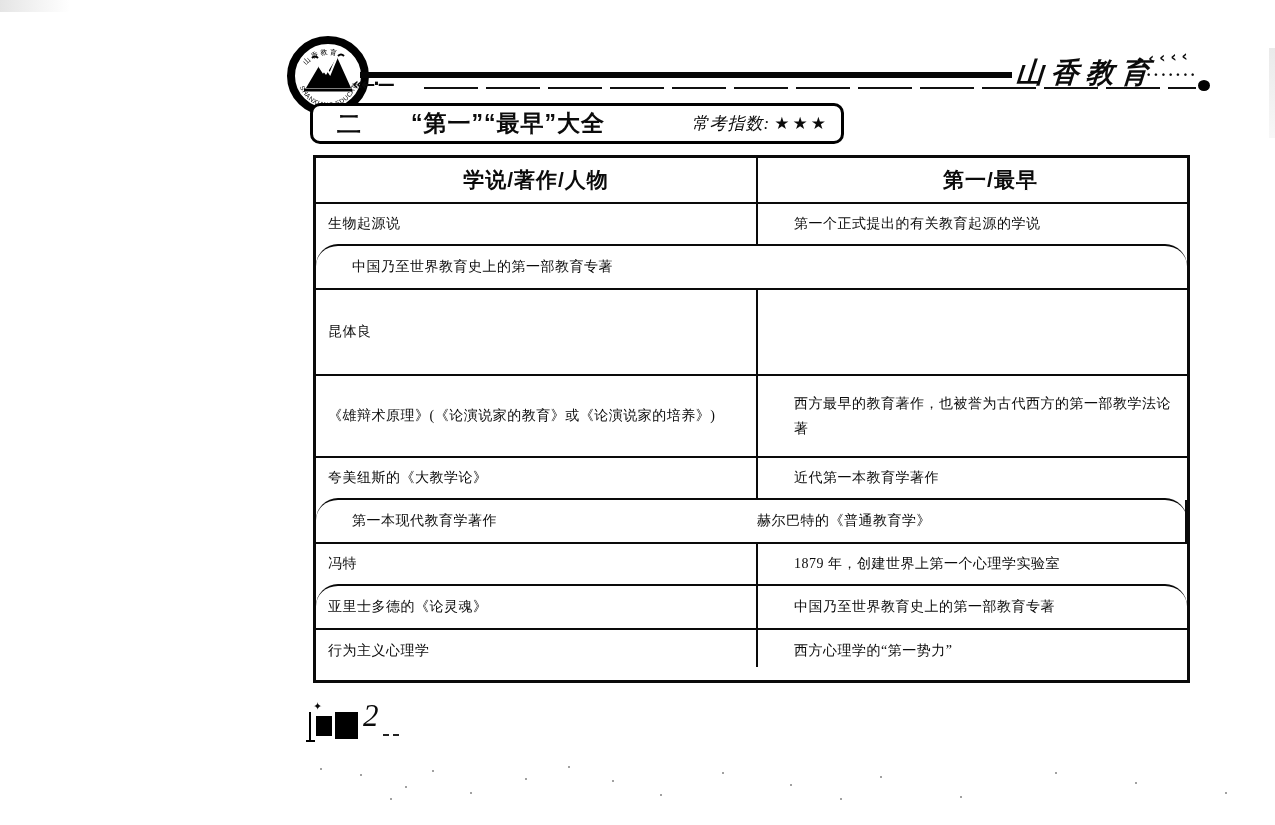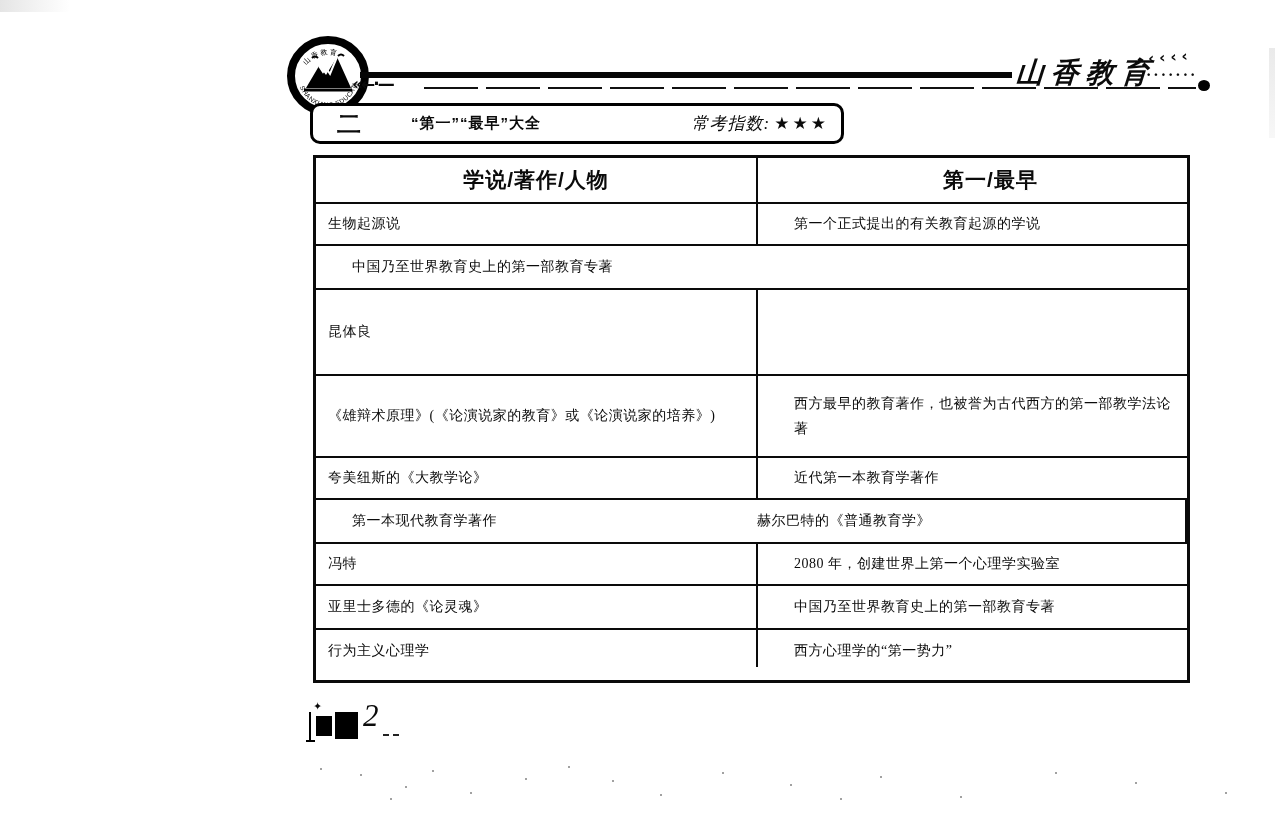--- a/index.html
+++ b/index.html
@@ -41,38 +41,38 @@
     font-weight:bold; }
   .end-dot { position:absolute; left:1198px; top:80px; width:12px; height:11px;
     border-radius:50%; background:#000; }
   
   .title-box { position:absolute; left:310px; top:103px; width:534px; height:41px;
     border:3px solid #000; border-radius:10px; display:flex; align-items:center;
     background:#fff; }
   .title-box .num { margin-left:24px; font-family:"Liberation Sans",sans-serif;
     font-weight:bold; font-size:24px; }
   .title-box .ttl { margin-left:50px; font-family:"Liberation Sans",sans-serif;
-    font-weight:bold; font-size:15px; letter-spacing:1px; }
+    font-weight:bold; font-size:23px; letter-spacing:1px; }
   .title-box .idx { margin-left:auto; margin-right:12px; font-style:italic;
     font-size:17px; letter-spacing:1px; display:flex; align-items:center; gap:4px; }
   .title-box .stars { font-style:normal; font-size:17px; letter-spacing:3px; }
   .margin-dash { position:absolute; left:1164px; top:168px; font-size:18px; font-weight:bold; }
   
   .tbl { position:absolute; left:313px; top:155px; width:877px;
     border:3px solid #0a0a0a; background:#fff; }
   .tr { display:flex; border-top:2px solid #0a0a0a; }
   .tr:first-child { border-top:none; }
   .td, .th { display:flex; align-items:center; }
   .td.l, .th.l { width:442px; border-right:2.5px solid #0a0a0a; }
   .td.r, .th.r { flex:1;padding-left:36px; }
   .th { justify-content:center; font-family:"Liberation Sans","DejaVu Sans",sans-serif;
     font-weight:bold; font-size:21px; letter-spacing:1px; min-height:42px; }
   .td { font-size:14px; line-height:1.8; padding:4px 10px 4px 12px; letter-spacing:.5px; }
   .h-std { min-height:42px; }
-  .h-md  { min-height:44px; }
+  .h-md  { min-height:44px;border-radius:22px; }
   .h-tall1 { min-height:86px; }
   .h-tall2 { min-height:82px; }
   .h-last { min-height:52px; align-items:flex-start; }
   .h-last .td { padding-top:8px; }
   
   .footer { position:absolute; left:303px; top:698px; width:120px; height:50px; }
   .f-star { position:absolute; left:10px; top:2px; font-size:11px; }
   .f-bar { position:absolute; left:6px; top:14px; width:2px; height:28px; background:#000; }
   .f-bar::before { content:""; position:absolute; left:-3px; bottom:-2px; width:9px; height:2px; background:#000; }
   .f-sq1 { position:absolute; left:13px; top:18px; width:16px; height:20px; background:#000; }
@@ -150,21 +150,21 @@
     <div class="tr h-std">
       <div class="td l">夸美纽斯的《大教学论》</div>
       <div class="td r">近代第一本教育学著作</div>
     </div>
     <div class="tr h-md">
       <div class="td r">第一本现代教育学著作</div>
       <div class="td l">赫尔巴特的《普通教育学》</div>
     </div>
     <div class="tr h-std">
       <div class="td l">冯特</div>
-      <div class="td r">2080 年，创建世界上第一个心理学实验室</div>
+      <div class="td r">1879 年，创建世界上第一个心理学实验室</div>
     </div>
     <div class="tr h-md">
       <div class="td l">亚里士多德的《论灵魂》</div>
       <div class="td r">中国乃至世界教育史上的第一部教育专著</div>
     </div>
     <div class="tr h-last">
       <div class="td l">行为主义心理学</div>
       <div class="td r">西方心理学的“第一势力”</div>
     </div>
   </div>

